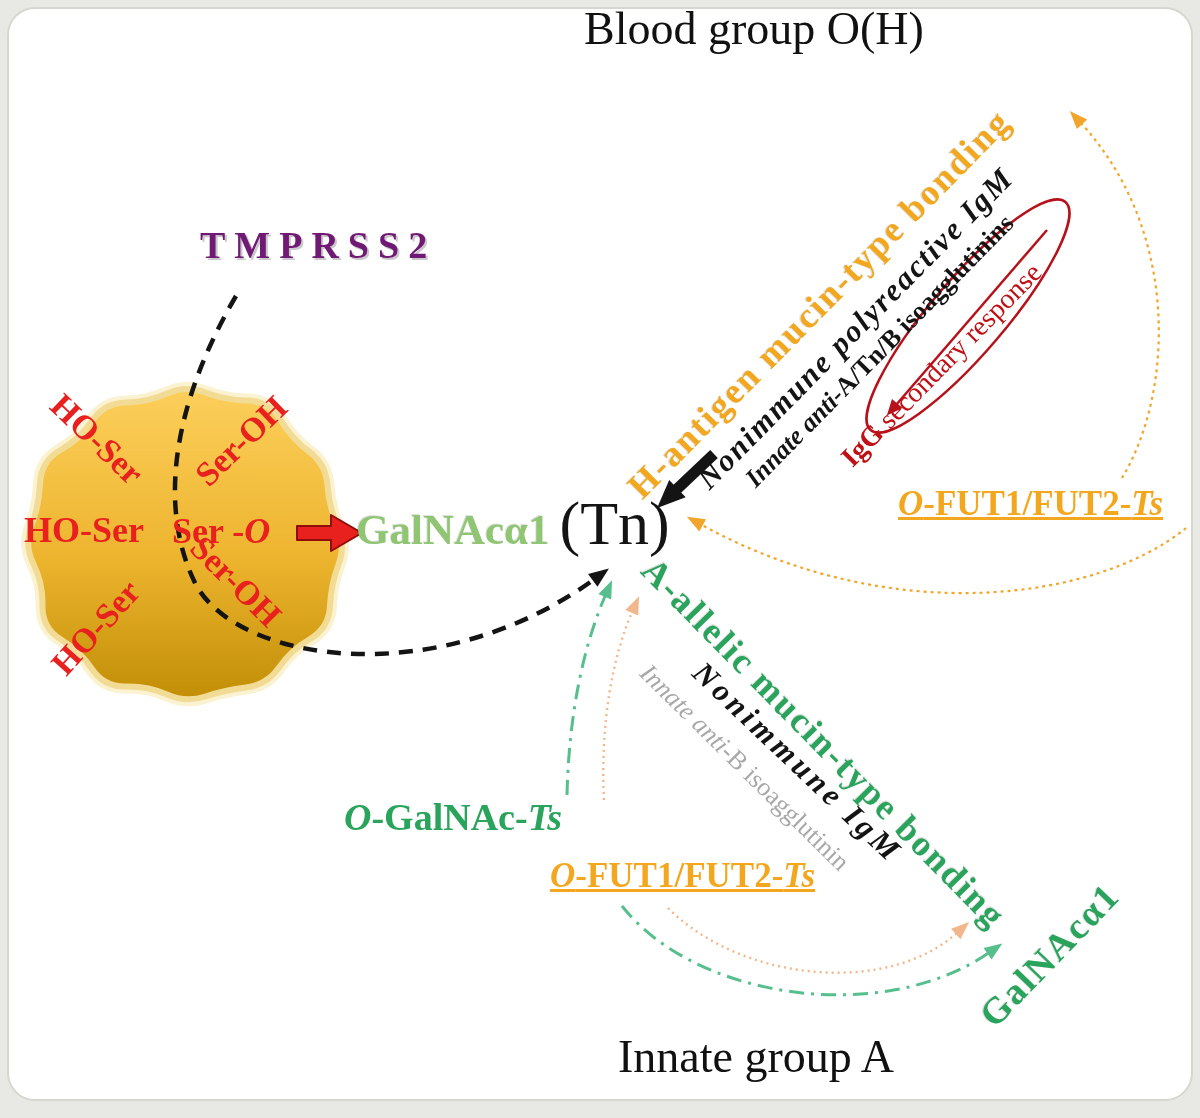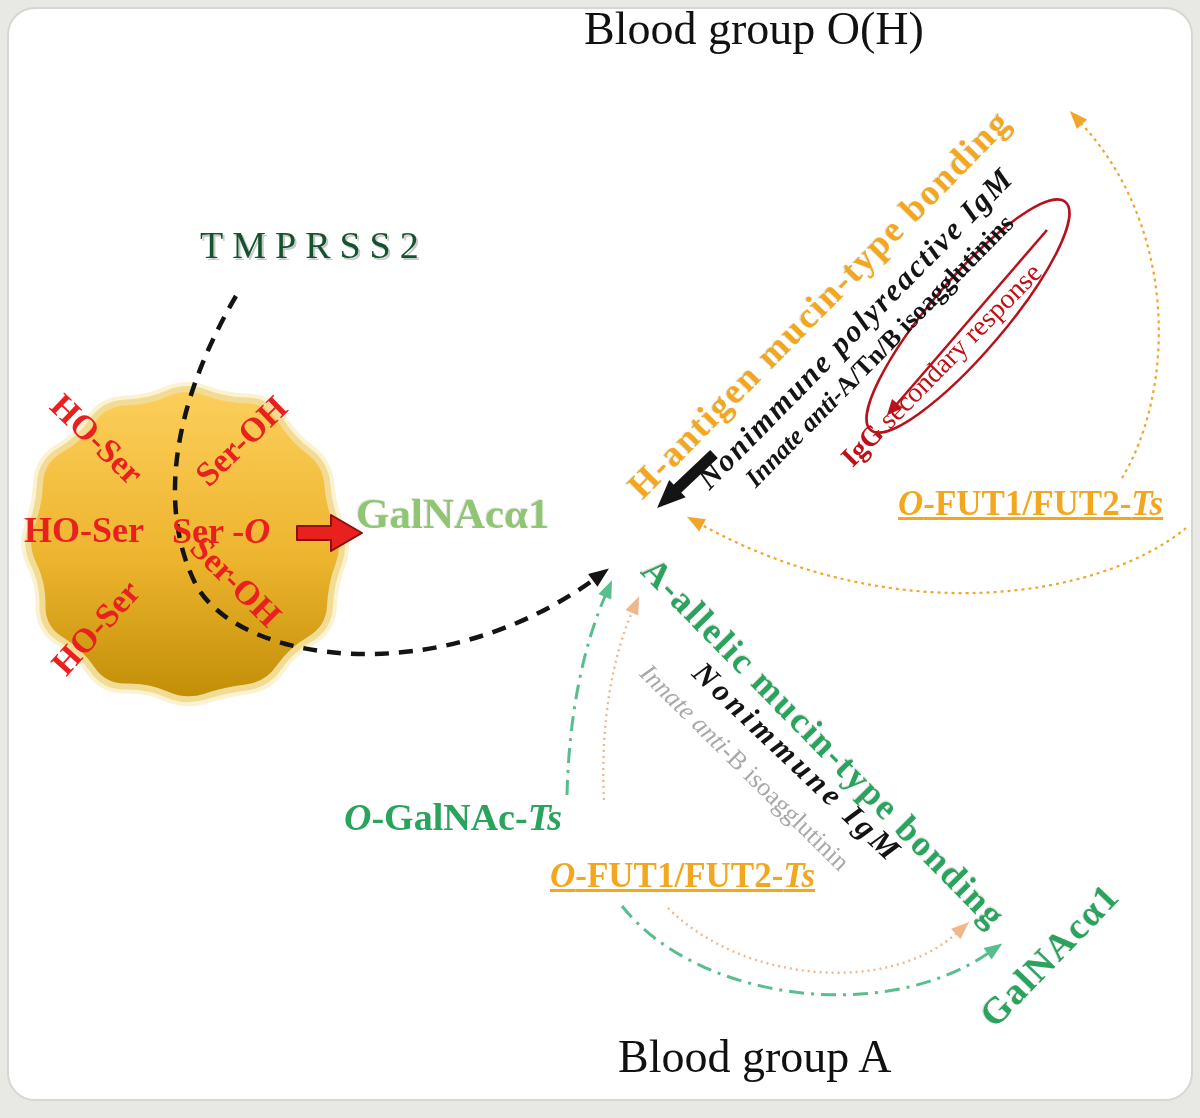--- a/index.html
+++ b/index.html
@@ -22,21 +22,21 @@
   .green{color:#2AA45C;}
   .lgreen{color:#8FC573;}
   .red{color:#E8201E;}
   .dred{color:#C00F16;}
   .gray{color:#A8A8A8;}
   .blk{color:#141414;}
   .b{font-weight:bold;}
   .i{font-style:italic;}
   .outl{text-shadow:1px 1px 0 rgba(255,255,255,.65), -1px -1px 0 rgba(0,0,0,.12);}
   .title{font-size:46px;color:#111;}
-  .tmprss{font-size:38px;font-weight:normal;letter-spacing:9px;color:#14532d;
+  .tmprss{font-size:38px;font-weight:bold;letter-spacing:9px;color:#701a75;
           text-shadow:2px 2px 0 #c9c9c9;}
   .blobtx{font-size:34px;font-weight:600;}
   .blobtx-h{font-size:36px;font-weight:600;}
   .center-row{display:flex;align-items:baseline;gap:10px;}
   .diag-big{font-size:36px;font-weight:bold;letter-spacing:2px;}
   .fut{font-size:35px;font-weight:600;text-decoration:underline;}
   .galts{font-size:38px;font-weight:600;}
 </style>
 </head>
 <body>
@@ -106,32 +106,33 @@
 
   <div class="t blobtx red" style="left:56px;top:383px;transform:rotate(44deg);">HO-Ser</div>
   <div class="t blobtx red" style="left:201px;top:463px;transform:rotate(-44deg);">Ser-OH</div>
   <div class="t blobtx-h red" style="left:24px;top:512px;">HO-Ser</div>
   <div class="t blobtx-h red" style="left:172px;top:513px;"><span>Ser -</span><span class="i b">O</span></div>
   <div class="t blobtx red" style="left:58px;top:653px;transform:rotate(-48deg);">HO-Ser</div>
   <div class="t blobtx red" style="left:196px;top:525px;transform:rotate(45deg);">Ser-OH</div>
 
   <div class="t center-row" style="left:356px;top:492px;">
     <span class="lgreen b outl" style="font-size:43px;">GalNAcα1</span>
+    <span class="blk" style="font-size:62px;">(Tn)</span>
   </div>
 
   <div class="t diag-big gold outl" style="left:634px;top:474px;transform:rotate(-45.5deg);">H-antigen mucin-type bonding</div>
   <div class="t blk i" style="left:702px;top:468px;font-size:31px;font-weight:600;letter-spacing:2px;transform:rotate(-45.5deg);">Nonimmune polyreactive IgM</div>
   <div class="t blk" style="left:750px;top:470px;font-size:26px;font-weight:600;transform:rotate(-45.5deg);"><span class="i">Innate anti-</span><span>A/Tn/B isoagglutinins</span></div>
   <div class="t dred" style="left:846px;top:448px;font-size:28px;transform:rotate(-45.5deg);"><span class="b">IgG</span><span> secondary response</span></div>
   <div class="t fut gold" style="left:898px;top:486px;"><span class="i">O</span><span>-FUT1/FUT2-</span><span class="i">Ts</span></div>
 
   <div class="t diag-big green outl" style="left:648px;top:546px;transform:rotate(45.5deg);">A-allelic mucin-type bonding</div>
   <div class="t blk i b" style="left:698px;top:652px;font-size:31px;letter-spacing:4px;transform:rotate(43.5deg);">Nonimmune IgM</div>
   <div class="t gray" style="left:644px;top:656px;font-size:26px;transform:rotate(44.5deg);"><span class="i">Innate anti-</span><span>B isoagglutinin</span></div>
 
   <div class="t galts green" style="left:344px;top:798px;"><span class="i">O</span><span>-GalNAc-</span><span class="i">Ts</span></div>
 
   <div class="t fut gold" style="left:550px;top:858px;"><span class="i">O</span><span>-FUT1/FUT2-</span><span class="i">Ts</span></div>
 
   <div class="t green b outl" style="left:986px;top:1002px;font-size:37px;letter-spacing:2px;transform:rotate(-46deg);">GalNAcα1</div>
 
-  <div class="t title" style="left:618px;top:1034px;">Blood group A</div>
+  <div class="t title" style="left:618px;top:1034px;">Innate group A</div>
 </div>
 
 </body></html>

